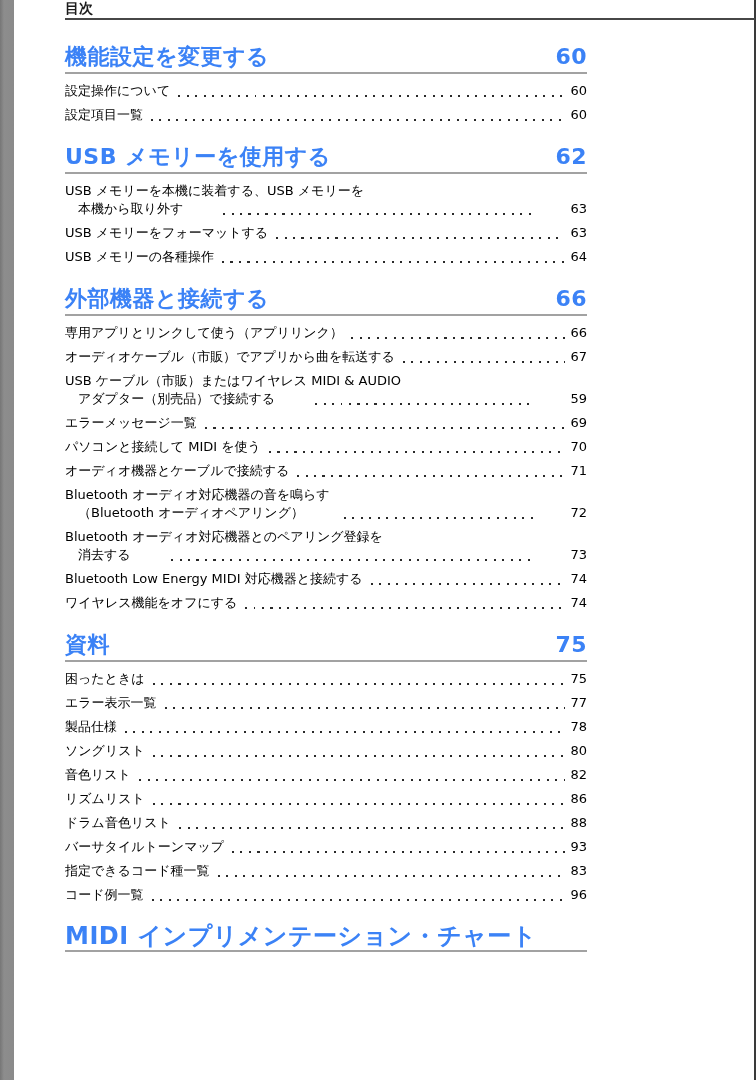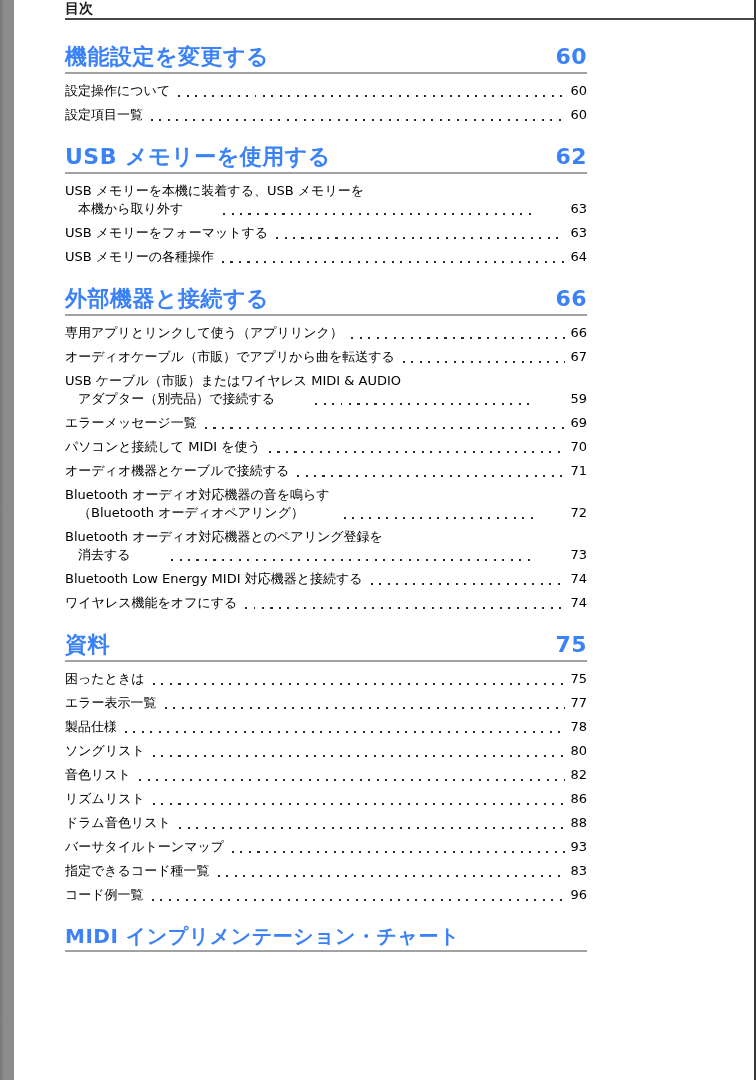--- a/index.html
+++ b/index.html
@@ -51,21 +51,21 @@
     justify-content: space-between;
     align-items: flex-end;
     border-bottom: 2px solid #a2a2a2;
     padding-bottom: 2px;
     font-size: 22px;
     line-height: 26px;
     font-weight: 600;
     color: #3b82f6;
     letter-spacing: 0.5px;
   }
-  .section-header.small { font-size: 20px; line-height: 24px; }
+  .section-header.small { font-size: 24px; line-height: 24px; }
   .section-page { font-weight: 600; }
   .section-entries { margin-top: 8px; }
   .entry {
     margin-bottom: 6px;
     font-size: 13px;
     line-height: 18px;
     color: #000000;
     font-weight: 500;
   }
   .entry-line { display: flex; align-items: baseline; }

